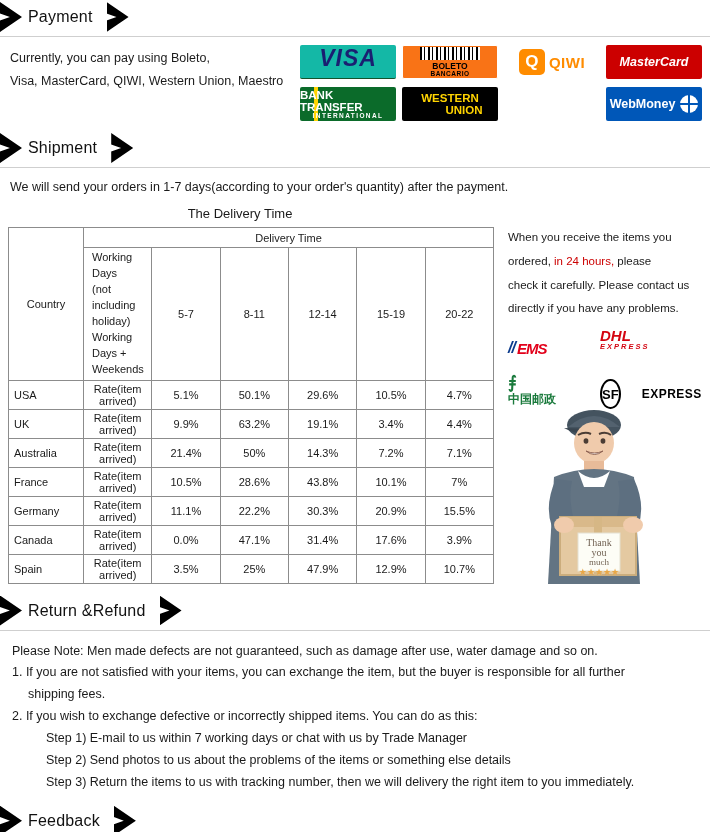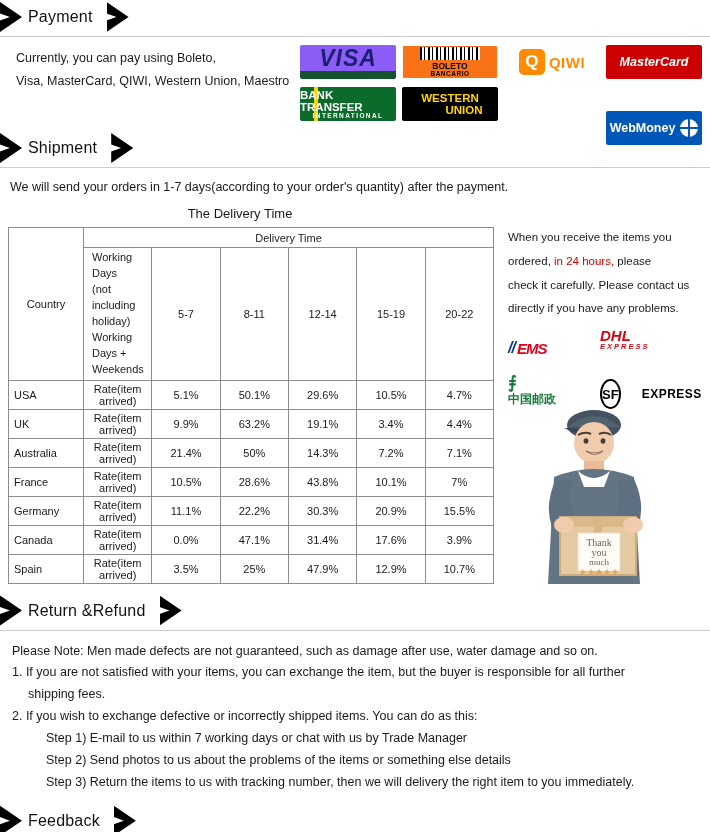--- a/index.html
+++ b/index.html
@@ -51,21 +51,21 @@
   }
   .rule {
     border: 0;
     border-top: 1px solid #cfcfcf;
     margin: 2px 0 0 0;
   }
 
   
   .payment-body {
     display: flex;
-    padding: 8px 10px 10px 16px;
+    padding: 8px 10px 10px 10px;
     gap: 10px;
   }
   .payment-text {
     line-height: 1.85;
     font-size: 12.5px;
     flex: 1 1 auto;
     padding-top: 2px;
   }
   .pay-logos {
     flex: 0 0 auto;
@@ -83,26 +83,26 @@
     display: flex;
     align-items: center;
     justify-content: center;
     font-weight: bold;
     font-size: 13px;
     overflow: hidden;
     position: relative;
     box-sizing: border-box;
   }
   .logo.visa {
-    background: #8b5cf6;
+    background: #14b8a6;
     color: #1a1f71;
     font-style: italic;
     font-size: 23px;
     letter-spacing: 1px;
-    border-bottom: 8px solid #14532d;
+    border-bottom: 1px solid #14532d;
     align-items: flex-start;
   }
   .logo.boleto {
     background: #f97316;
     color: #000;
     border: 1px solid #fff;
     flex-direction: column;
     justify-content: center;
     line-height: 1;
   }
@@ -301,21 +301,21 @@
         <span>MasterCard</span>
       </div>
       <div class="logo bank">
         <span class="l1">BANK TRANSFER</span>
         <span class="l2">INTERNATIONAL</span>
       </div>
       <div class="logo western">
         <span class="l1">WESTERN</span>
         <span class="l2">UNION</span>
       </div>
-      <div class="logo webmoney" style="grid-column: 4; margin-top: 24px;">
+      <div class="logo webmoney" style="grid-column: 4;">
         <span>WebMoney</span>
         <span class="globe"></span>
       </div>
     </div>
   </div>
 
   <div class="section-head">
     <span class="arrow-left"></span>
     <span class="head-text">Shipment</span>
     <span class="arrow-right"></span>

